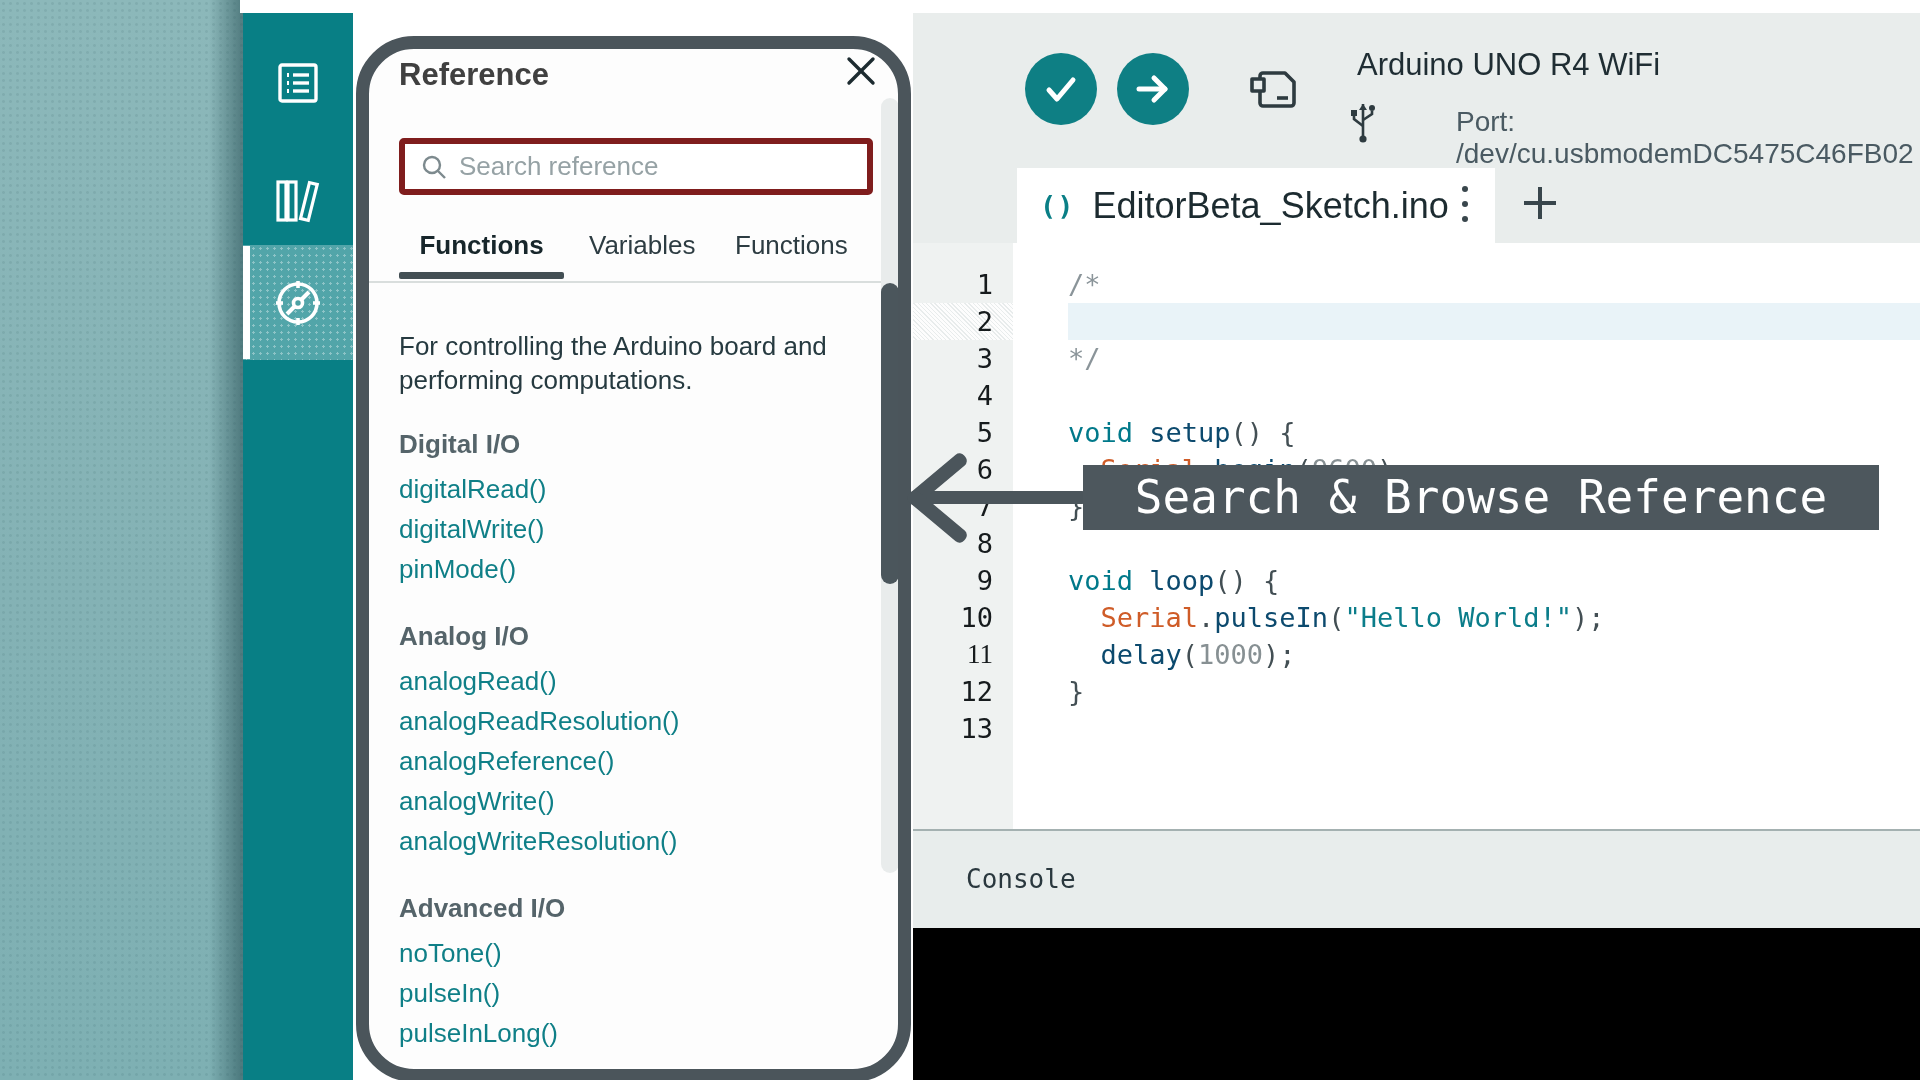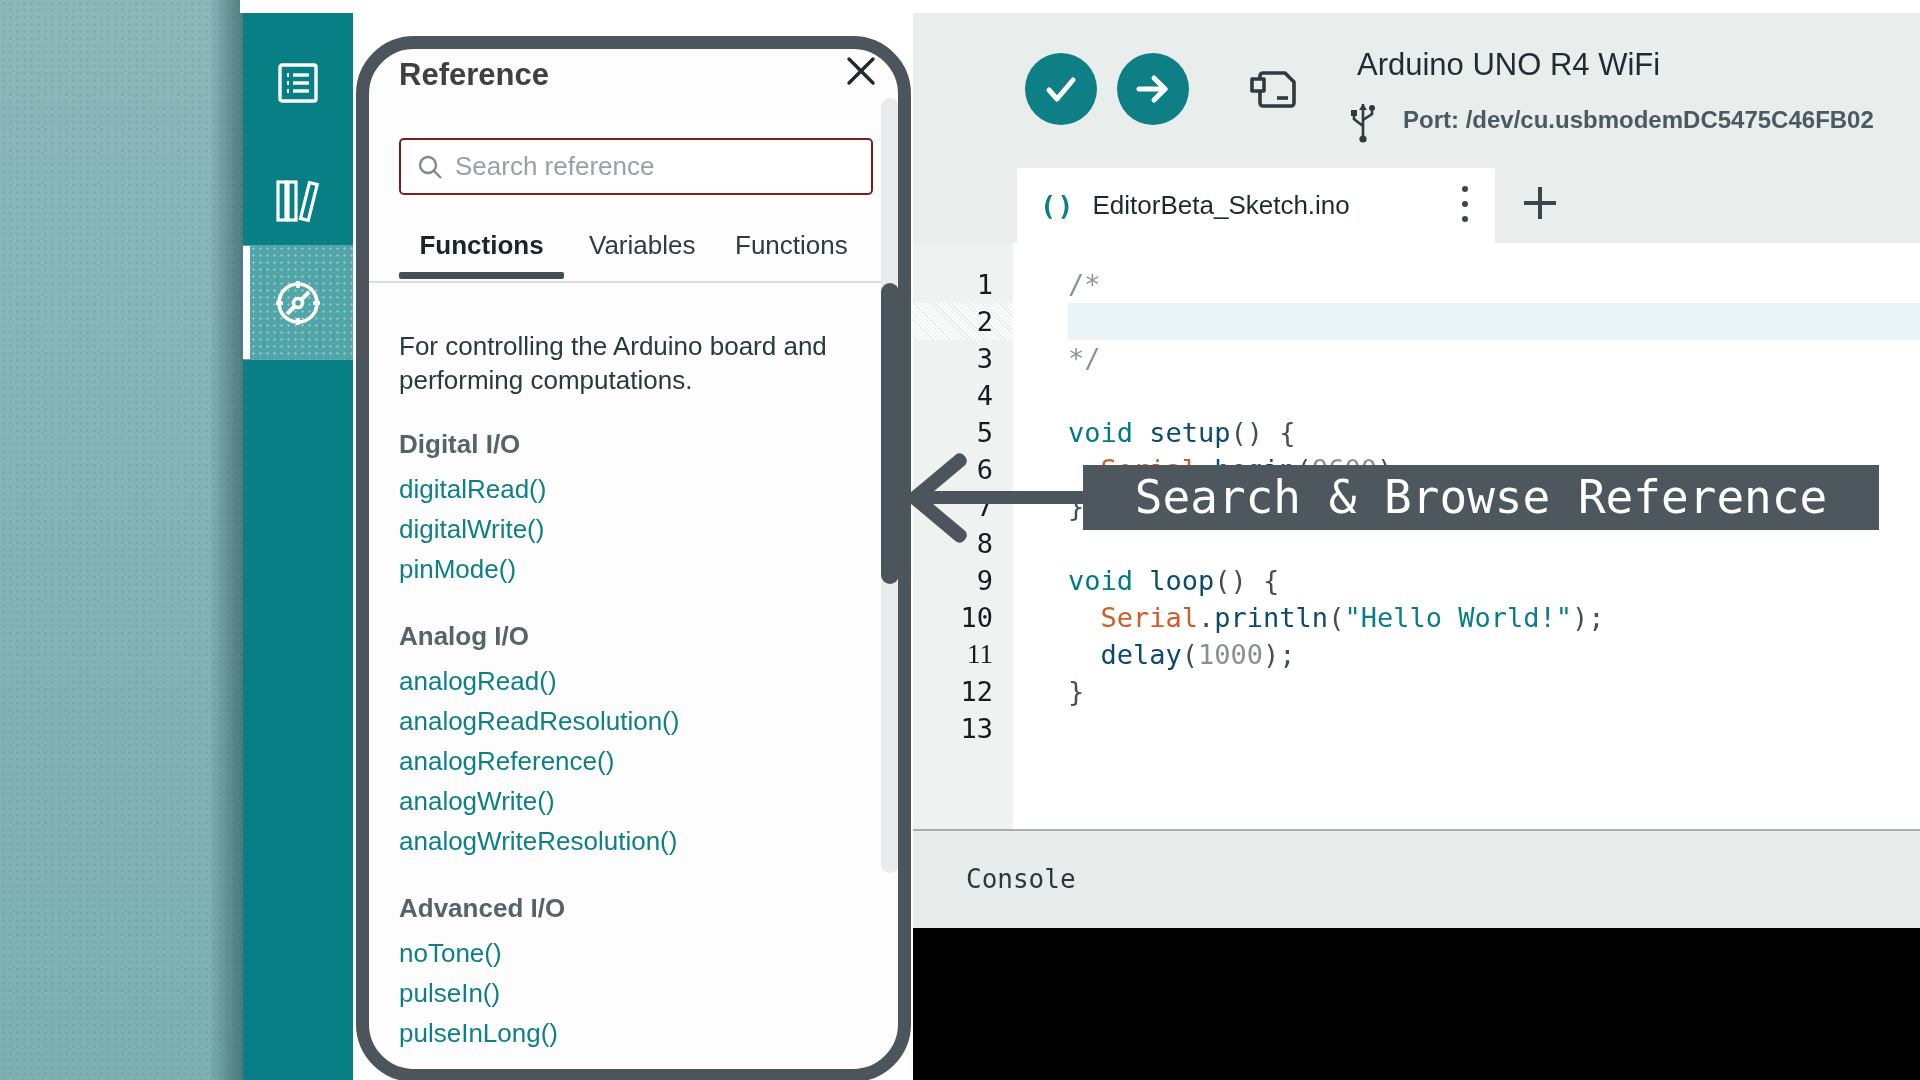--- a/index.html
+++ b/index.html
@@ -21,30 +21,30 @@
   .side-item.sel { background:rgba(255,255,255,.30);
     background-image:radial-gradient(rgba(255,255,255,.35) 1px, transparent 1.4px); background-size:7px 7px; }
   .sel-bar { position:absolute; left:0; top:233px; width:7px; height:113px; background:#fff; }
 
   
   .topbar { position:absolute; left:240px; top:0; width:1680px; height:13px; background:#fff; }
   .header { position:absolute; left:913px; top:13px; width:1007px; height:230px; background:#e9edec; }
   .circle-btn { position:absolute; width:72px; height:72px; border-radius:50%; background:#0e7f84;
     display:flex; align-items:center; justify-content:center; cursor:pointer; }
   .board-name { position:absolute; left:1357px; top:47px; font-size:31px; color:#1f2d33; }
-  .port-line { position:absolute; left:1403px; top:106px; font-size:24px; color:#4a5a62;font-weight:bold; }
+  .port-line { position:absolute; left:1456px; top:106px; font-size:28px; color:#4a5a62; }
   .usb-wrap { position:absolute; left:1348px; top:96px; }
   .board-ic { position:absolute; left:1250px; top:70px; }
 
   
   .tab-active { position:absolute; left:1017px; top:168px; width:478px; height:75px; background:#fff;
     display:flex; align-items:center; cursor:pointer; }
   .tab-glyph { font-family:"DejaVu Sans Mono", monospace; font-weight:bold; color:#0a7f86;
     font-size:27px; margin-left:23px; letter-spacing:1px; }
-  .tab-file { font-size:26px; color:#1c2b30; margin-left:18px; }
+  .tab-file { font-size:36px; color:#1c2b30; margin-left:18px; }
   .kebab { position:absolute; left:1457px; top:186px; width:16px; height:36px; display:flex; flex-direction:column;
     align-items:center; justify-content:space-between; cursor:pointer; }
   .kebab i { width:6px; height:6px; border-radius:50%; background:#39464c; }
   .plus-btn { position:absolute; left:1524px; top:187px; width:32px; height:32px; cursor:pointer; }
   .plus-btn::before { content:""; position:absolute; left:0; top:14px; width:32px; height:4px; background:#39464c; }
   .plus-btn::after  { content:""; position:absolute; left:14px; top:0; width:4px; height:32px; background:#39464c; }
 
   
   .code-area { position:absolute; left:913px; top:243px; width:1007px; height:586px; background:#fff;
     font-family:"DejaVu Sans Mono", monospace; }
@@ -62,21 +62,21 @@
     background:#e8edec; border-top:2px solid #a4b1b1; }
   .console-title { position:absolute; left:53px; top:33px; font-family:"DejaVu Sans Mono", monospace;
     font-size:26px; color:#2a383e; }
   .console-black { position:absolute; left:913px; top:928px; width:1007px; height:152px; background:#000; }
 
   
   .panel { position:absolute; left:369px; top:49px; width:529px; height:1018px; background:#fdfdfd; border-radius:44px; }
   .panel-title { position:absolute; left:30px; top:8px; font-size:31px; font-weight:bold; color:#404040; }
   .close-x { position:absolute; right:22px; top:7px; width:30px; height:30px; cursor:pointer; }
   .search-box { position:absolute; left:30px; top:89px; width:474px; height:57px; background:#fff;
-    border:2px solid #7f1d1d; border-radius:5px; display:flex; align-items:center; }
+    border:6px solid #7f1d1d; border-radius:5px; display:flex; align-items:center; }
   .search-input { border:none; outline:none; flex:1; font-size:26px; color:#333; margin-left:12px;
     font-family:"Liberation Sans", sans-serif; background:transparent; }
   .search-input::placeholder { color:#96a2a5; }
   .tabs-row { position:absolute; left:0; top:181px; width:529px; height:52px; }
   .rtab { position:absolute; top:0; font-size:26px; color:#2d3c42; cursor:pointer; }
   .rtab.active { font-weight:bold; color:#17262b; }
   .tab-underline { position:absolute; left:30px; top:223px; width:165px; height:7px; background:#434f54; border-radius:2px; }
   .tabs-divider { position:absolute; left:0; top:232px; width:529px; height:2px; background:#d9dedd; }
   .ref-scroll { position:absolute; left:0; top:234px; width:529px; height:784px; overflow:hidden; }
   .ref-content { padding:46px 60px 0 30px; }
@@ -223,21 +223,21 @@
     <div id="code-lines">
         <div class="cline" style="top: 23px;"><span class="tok-com">/*</span></div>
         <div class="cline" style="top: 60px;"></div>
         <div class="cline" style="top: 97px;"><span class="tok-com">*/</span></div>
         <div class="cline" style="top: 134px;"></div>
         <div class="cline" style="top: 171px;"><span class="tok-kw">void</span><span class="tok-pun"> </span><span class="tok-fn">setup</span><span class="tok-pun">() {</span></div>
         <div class="cline" style="top: 208px;"><span class="tok-pun">  </span><span class="tok-cls">Serial</span><span class="tok-pun">.</span><span class="tok-fn">begin</span><span class="tok-pun">(</span><span class="tok-num">9600</span><span class="tok-pun">);</span></div>
         <div class="cline" style="top: 245px;"><span class="tok-pun">}</span></div>
         <div class="cline" style="top: 282px;"></div>
         <div class="cline" style="top: 319px;"><span class="tok-kw">void</span><span class="tok-pun"> </span><span class="tok-fn">loop</span><span class="tok-pun">() {</span></div>
-        <div class="cline" style="top: 356px;"><span class="tok-pun">  </span><span class="tok-cls">Serial</span><span class="tok-pun">.</span><span class="tok-fn">println</span><span class="tok-pun">(</span><span class="tok-str">"Hello World!"</span><span class="tok-pun">);</span></div>
+        <div class="cline" style="top: 356px;"><span class="tok-pun">  </span><span class="tok-cls">Serial</span><span class="tok-pun">.</span><span class="tok-fn">pulseIn</span><span class="tok-pun">(</span><span class="tok-str">"Hello World!"</span><span class="tok-pun">);</span></div>
         <div class="cline" style="top: 393px;"><span class="tok-pun">  </span><span class="tok-fn">delay</span><span class="tok-pun">(</span><span class="tok-num">1000</span><span class="tok-pun">);</span></div>
         <div class="cline" style="top: 430px;"><span class="tok-pun">}</span></div>
         <div class="cline" style="top: 467px;"></div>
       </div>
   </div>
 
   <div class="console-strip">
     <div class="console-title">Console</div>
   </div>
   <div class="console-black"></div>

